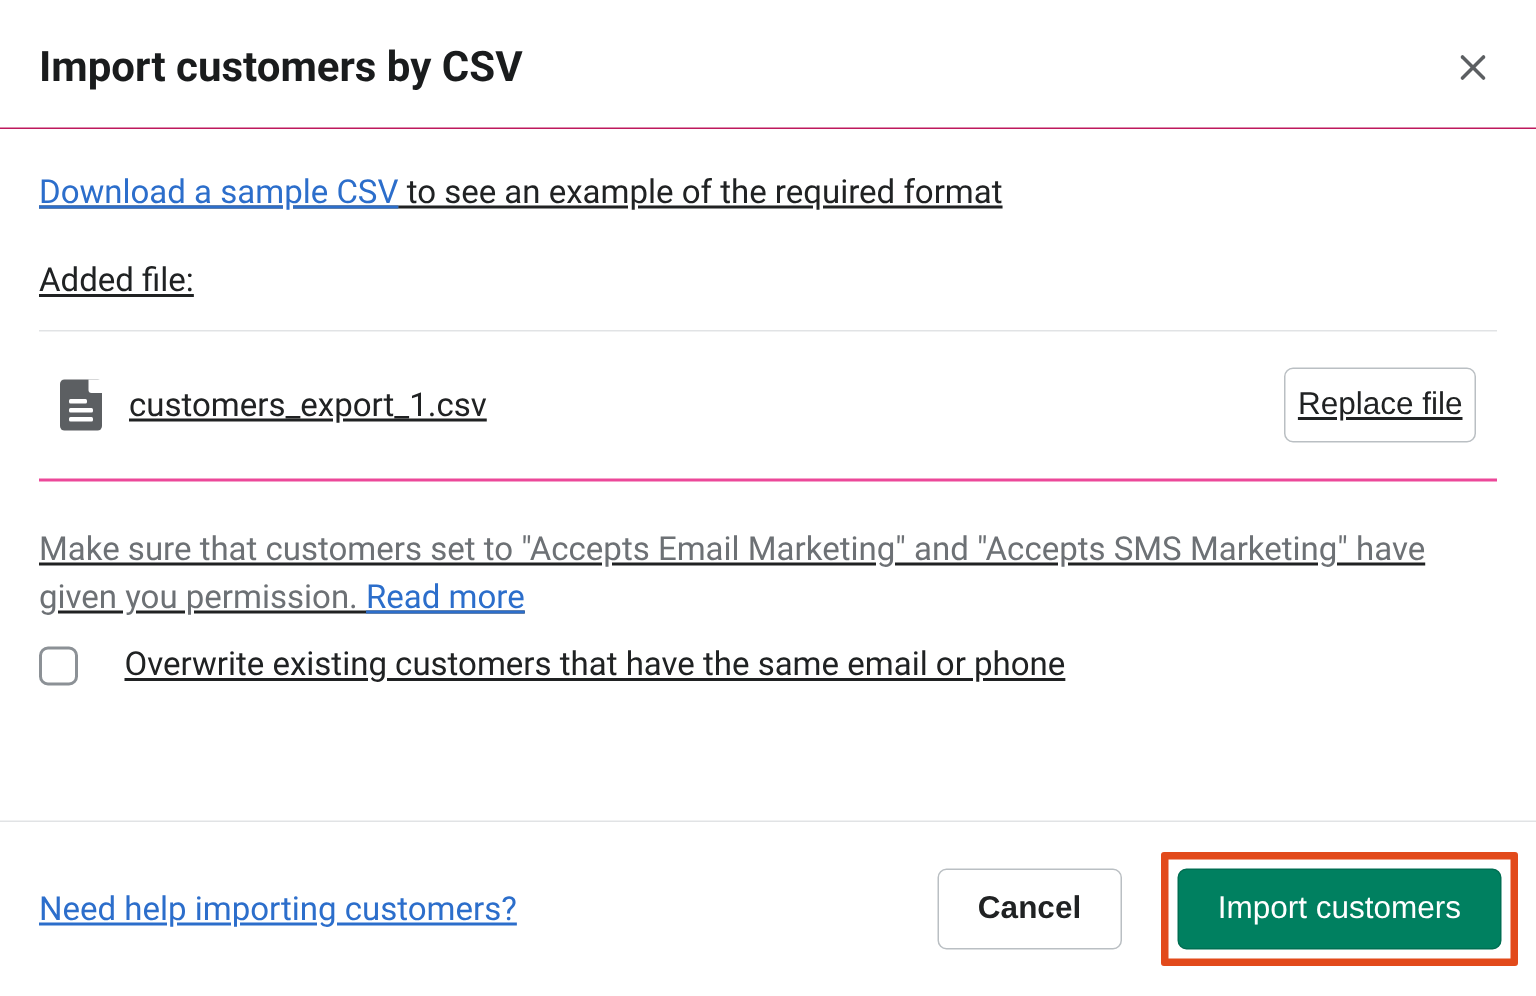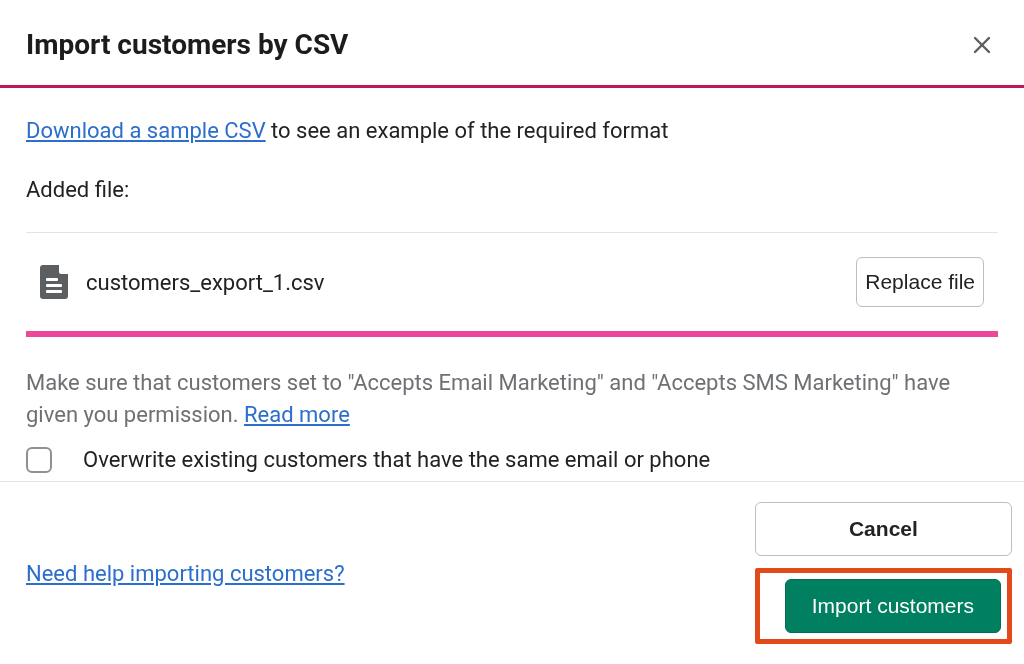--- a/index.html
+++ b/index.html
@@ -16,21 +16,21 @@
     display: flex;
     flex-direction: column;
     height: 100%;
   }
 
   .modal-header {
     display: flex;
     align-items: center;
     justify-content: space-between;
     padding: 28px 26px 24px 26px;
-    border-bottom: 3px solid #be185d;
+    border-bottom: 1px solid #be185d;
   }
   .modal-title {
     font-size: 28px;
     font-weight: 700;
     color: #1a1c1d;
   }
   .close-btn {
     width: 32px;
     height: 32px;
     display: flex;
@@ -39,42 +39,43 @@
     background: none;
     border: none;
     color: #5c5f62;
     cursor: pointer;
   }
 
   .modal-body {
     flex: 1;
     padding: 30px 26px 20px 26px;
     overflow-y: auto;
+    text-decoration: underline;
   }
 
   .sample-line {
     font-size: 22px;
     color: #202223;
     margin-bottom: 34px;
   }
   .sample-link {
     color: #2c6ecb;
     text-decoration: underline;
     cursor: pointer;
   }
 
   .added-file-label {
     font-size: 22px;
     color: #202223;
-    margin-bottom: 30px;
+    margin-bottom: 20px;
   }
 
   .file-row-wrap {
     border-top: 1px solid #e1e3e5;
-    border-bottom: 6px solid #ec4899;
+    border-bottom: 2px solid #ec4899;
     padding: 24px 14px 24px 14px;
     display: flex;
     align-items: center;
     justify-content: space-between;
     margin-bottom: 30px;
   }
   .file-left {
     display: flex;
     align-items: center;
     gap: 18px;
@@ -164,22 +165,22 @@
     justify-content: space-between;
   }
   .help-link {
     font-size: 22px;
     color: #2c6ecb;
     text-decoration: underline;
     cursor: pointer;
   }
   .footer-actions {
     display: flex;
-    gap: 12px;
-    flex-direction: column;
+    align-items: center;
+    gap: 26px;
   }
   .cancel-btn {
     font-size: 21px;
     font-weight: 600;
     color: #202223;
     background: #ffffff;
     border: 1px solid #babfc3;
     border-radius: 6px;
     padding: 14px 26px;
     cursor: pointer;
@@ -192,21 +193,20 @@
   }
   .import-btn {
     font-size: 21px;
     font-weight: 500;
     color: #ffffff;
     background: #008060;
     border: 1px solid #006e52;
     border-radius: 6px;
     padding: 14px 26px;
     cursor: pointer;
-    margin-left: 19px;
   }
 </style>
 </head>
 <body>
 
 <div class="modal">
 
   <div class="modal-header">
     <h1 class="modal-title">Import customers by CSV</h1>
     <button class="close-btn" aria-label="Close">

